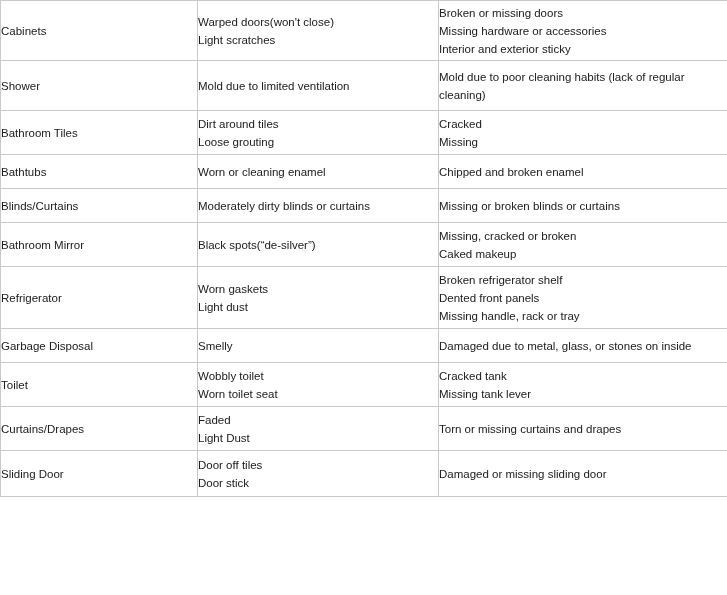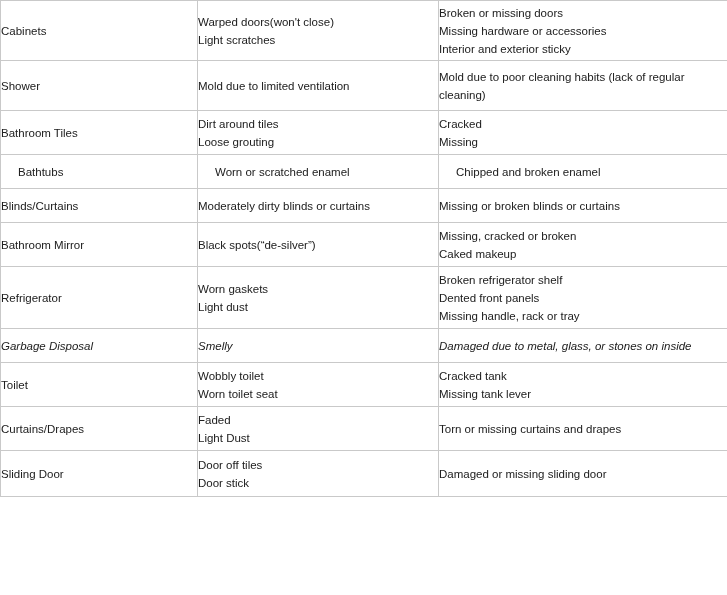--- a/index.html
+++ b/index.html
@@ -50,27 +50,27 @@
     color: #202020;
   }
   .cell-text .ln {
     display: block;
     white-space: normal;
   }
   
   tr.r0 td { height: 59px; }
   tr.r1 td { height: 49px; }
   tr.r2 td { height: 43px; }
-  tr.r3 td { height: 33px; padding-left: 17px; }
+  tr.r3 td { height: 33px; }
   tr.r4 td { height: 43px; }
   tr.r5 td { height: 49px; }
   tr.r6 td { height: 33px; margin-top: 40px; }
   tr.r7 td { height: 43px; }
   tr.r8 td { height: 61px; }
-  tr.r9 td { height: 33px; font-style: italic; }
+  tr.r9 td { height: 33px; }
   tr.r10 td { height: 43px; }
   tr.r11 td { height: 43px; }
   tr.r12 td { height: 45px; }
 </style>
 </head>
 <body>
 
 <div class="page">
   <table class="damage-table">
     <colgroup>
@@ -111,21 +111,21 @@
         </td>
         <td class="cell-text">
           <span class="ln">Cracked</span>
           <span class="ln">Missing</span>
         </td>
       </tr>
 
       <tr class="r3">
         <td class="cell-item">Bathtubs</td>
         <td class="cell-text">
-          <span class="ln">Worn or scratched enamel</span>
+          <span class="ln">Worn or cleaning enamel</span>
         </td>
         <td class="cell-text">
           <span class="ln">Chipped and broken enamel</span>
         </td>
       </tr>
 
 
 
       <tr class="r6">
         <td class="cell-item">Blinds/Curtains</td>

